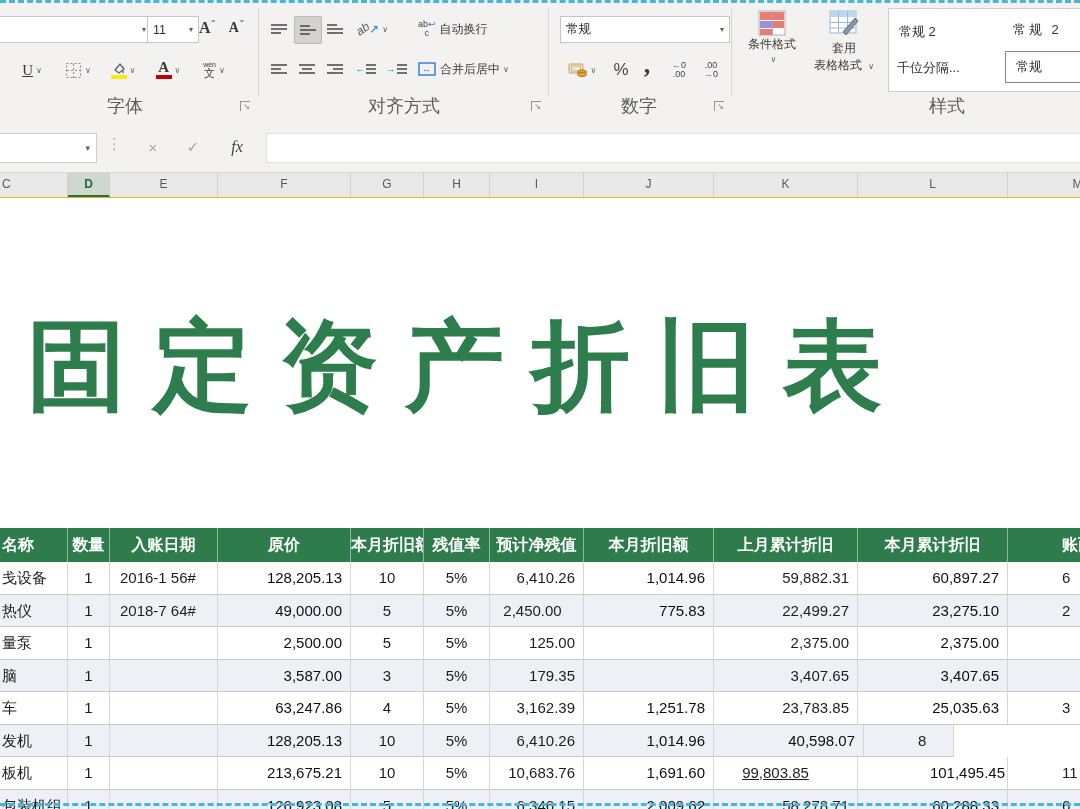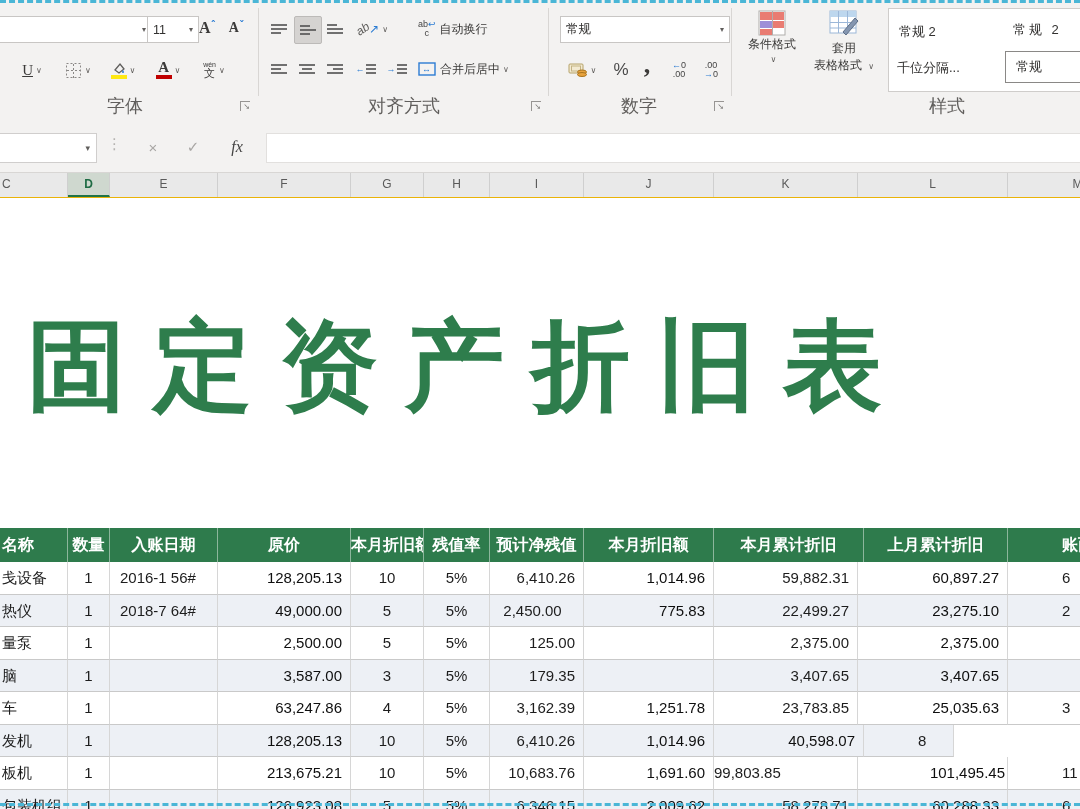--- a/index.html
+++ b/index.html
@@ -316,22 +316,22 @@
   <div class="stable" id="stable">
       <div class="trow hd">
         <div class="tcell" style="width: 68px; text-align: left; padding-left: 2px;">名称</div>
         <div class="tcell" style="width: 42px; text-align: center;">数量</div>
         <div class="tcell" style="width: 108px; text-align: center;">入账日期</div>
         <div class="tcell" style="width: 133px; text-align: center;">原价</div>
         <div class="tcell" style="width: 73px; text-align: center;">本月折旧额</div>
         <div class="tcell" style="width: 66px; text-align: center;">残值率</div>
         <div class="tcell" style="width: 94px; text-align: center;">预计净残值</div>
         <div class="tcell" style="width: 130px; text-align: center;">本月折旧额</div>
+        <div class="tcell" style="width: 144px; text-align: center;">上月累计折旧</div>
         <div class="tcell" style="width: 150px; text-align: center;">本月累计折旧</div>
-        <div class="tcell" style="width: 144px; text-align: center;">上月累计折旧</div>
         <div class="tcell" style="width: 90px; text-align: left; padding-left: 54px;">账面</div>
       </div>
       <div class="trow">
         <div class="tcell" style="width: 68px; text-align: left; padding-left: 2px;">戋设备</div>
         <div class="tcell" style="width: 42px; text-align: center;">1</div>
         <div class="tcell" style="width: 108px; text-align: left; padding-left: 10px;">2016-1  56#</div>
         <div class="tcell b" style="width: 133px; text-align: right; padding-right: 8px;">128,205.13</div>
         <div class="tcell" style="width: 73px; text-align: center;">10</div>
         <div class="tcell" style="width: 66px; text-align: center;">5%</div>
         <div class="tcell" style="width: 94px; text-align: right; padding-right: 8px;">6,410.26</div>
@@ -406,21 +406,21 @@
       </div>
       <div class="trow">
         <div class="tcell" style="width: 68px; text-align: left; padding-left: 2px;">板机</div>
         <div class="tcell" style="width: 42px; text-align: center;">1</div>
         <div class="tcell" style="width: 108px; text-align: left; padding-left: 10px;"></div>
         <div class="tcell b" style="width: 133px; text-align: right; padding-right: 8px;">213,675.21</div>
         <div class="tcell" style="width: 73px; text-align: center;">10</div>
         <div class="tcell" style="width: 66px; text-align: center;">5%</div>
         <div class="tcell" style="width: 94px; text-align: right; padding-right: 8px;">10,683.76</div>
         <div class="tcell b" style="width: 130px; text-align: right; padding-right: 8px;">1,691.60</div>
-        <div class="tcell" style="width: 144px; text-align: left; padding-right: 20px;">99,803.85</div>
+        <div class="tcell" style="width: 144px; text-align: center; padding-right: 20px; text-decoration: underline;">99,803.85</div>
         <div class="tcell b" style="width: 150px; text-align: right; padding-right: 2px;">101,495.45</div>
         <div class="tcell" style="width: 90px; text-align: left; padding-left: 54px;">11</div>
       </div>
       <div class="trow band">
         <div class="tcell" style="width: 68px; text-align: left; padding-left: 2px;">包装机组</div>
         <div class="tcell" style="width: 42px; text-align: center;">1</div>
         <div class="tcell" style="width: 108px; text-align: left; padding-left: 10px;"></div>
         <div class="tcell b" style="width: 133px; text-align: right; padding-right: 8px;">126,923.08</div>
         <div class="tcell" style="width: 73px; text-align: center;">5</div>
         <div class="tcell" style="width: 66px; text-align: center;">5%</div>

